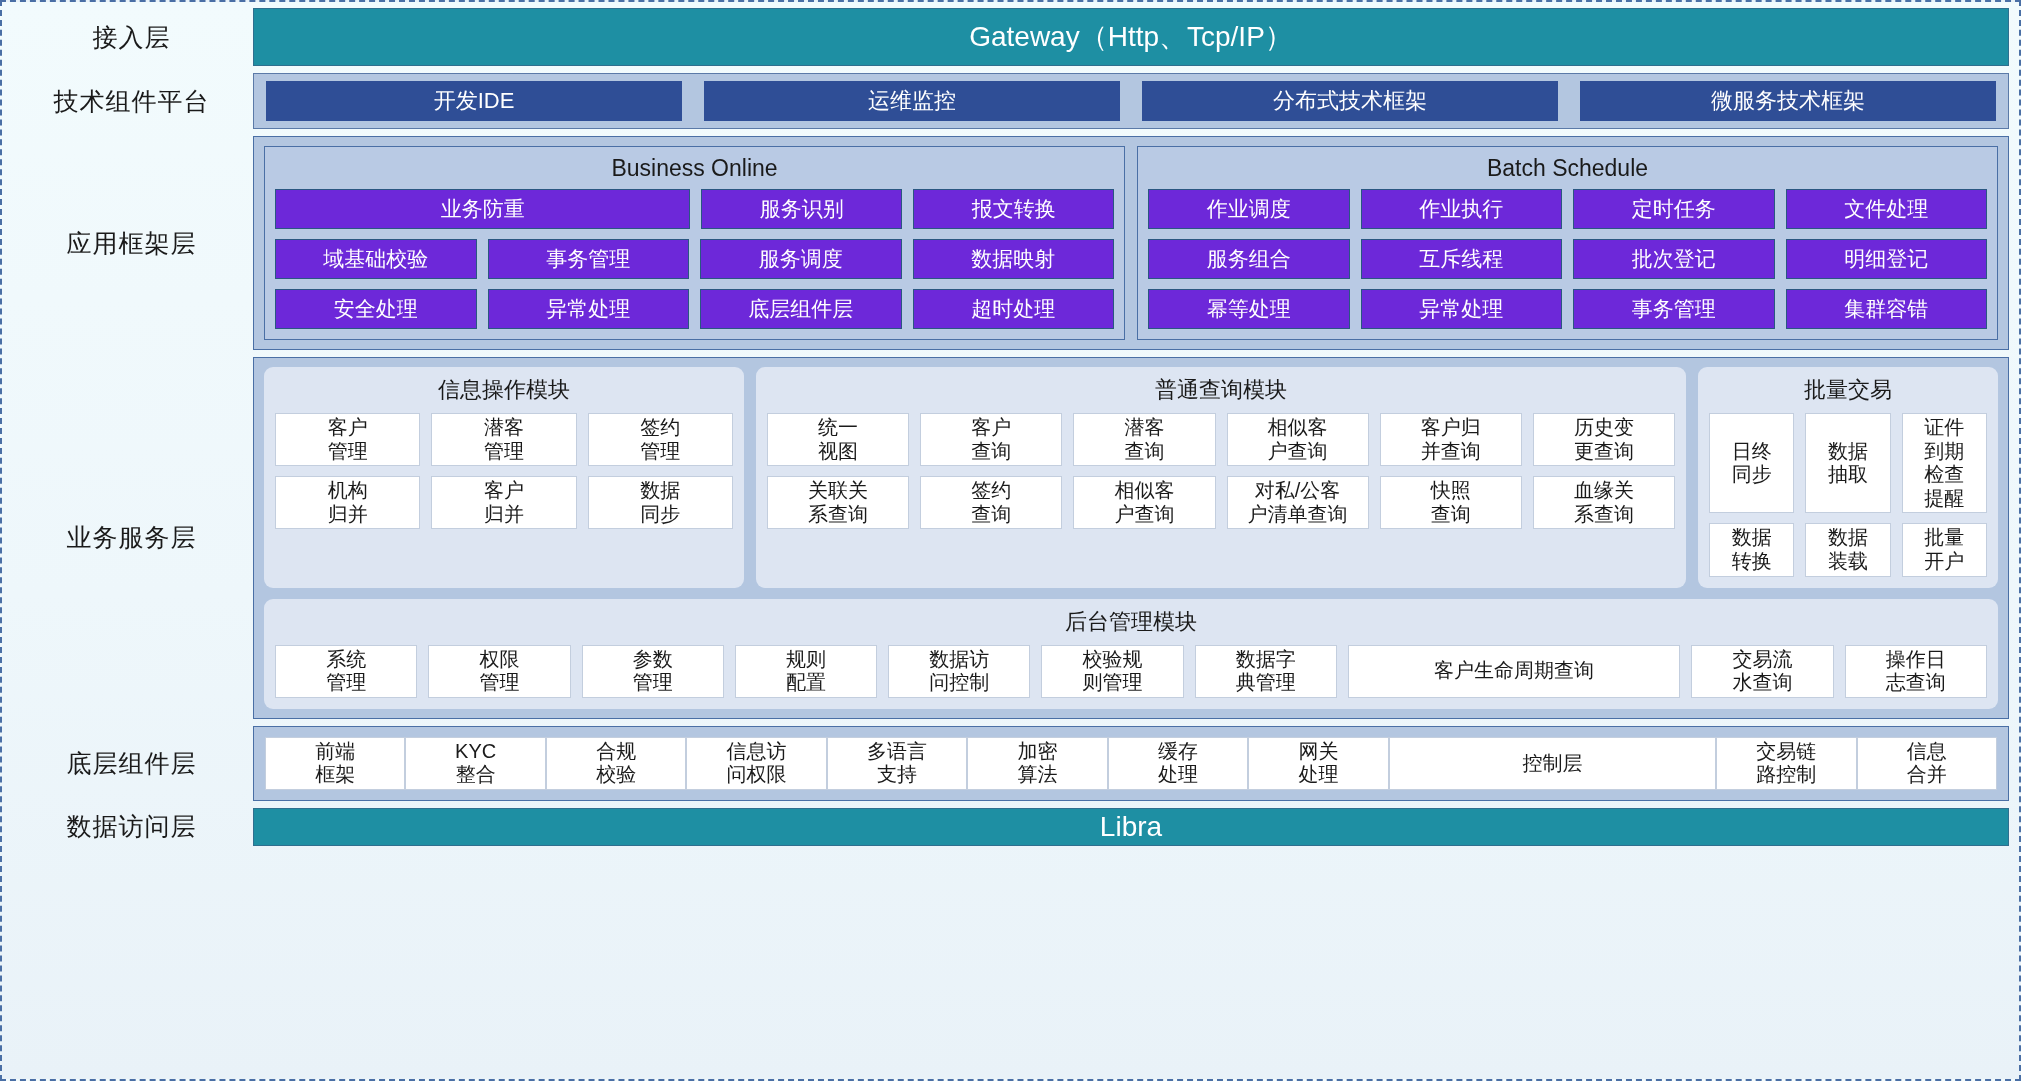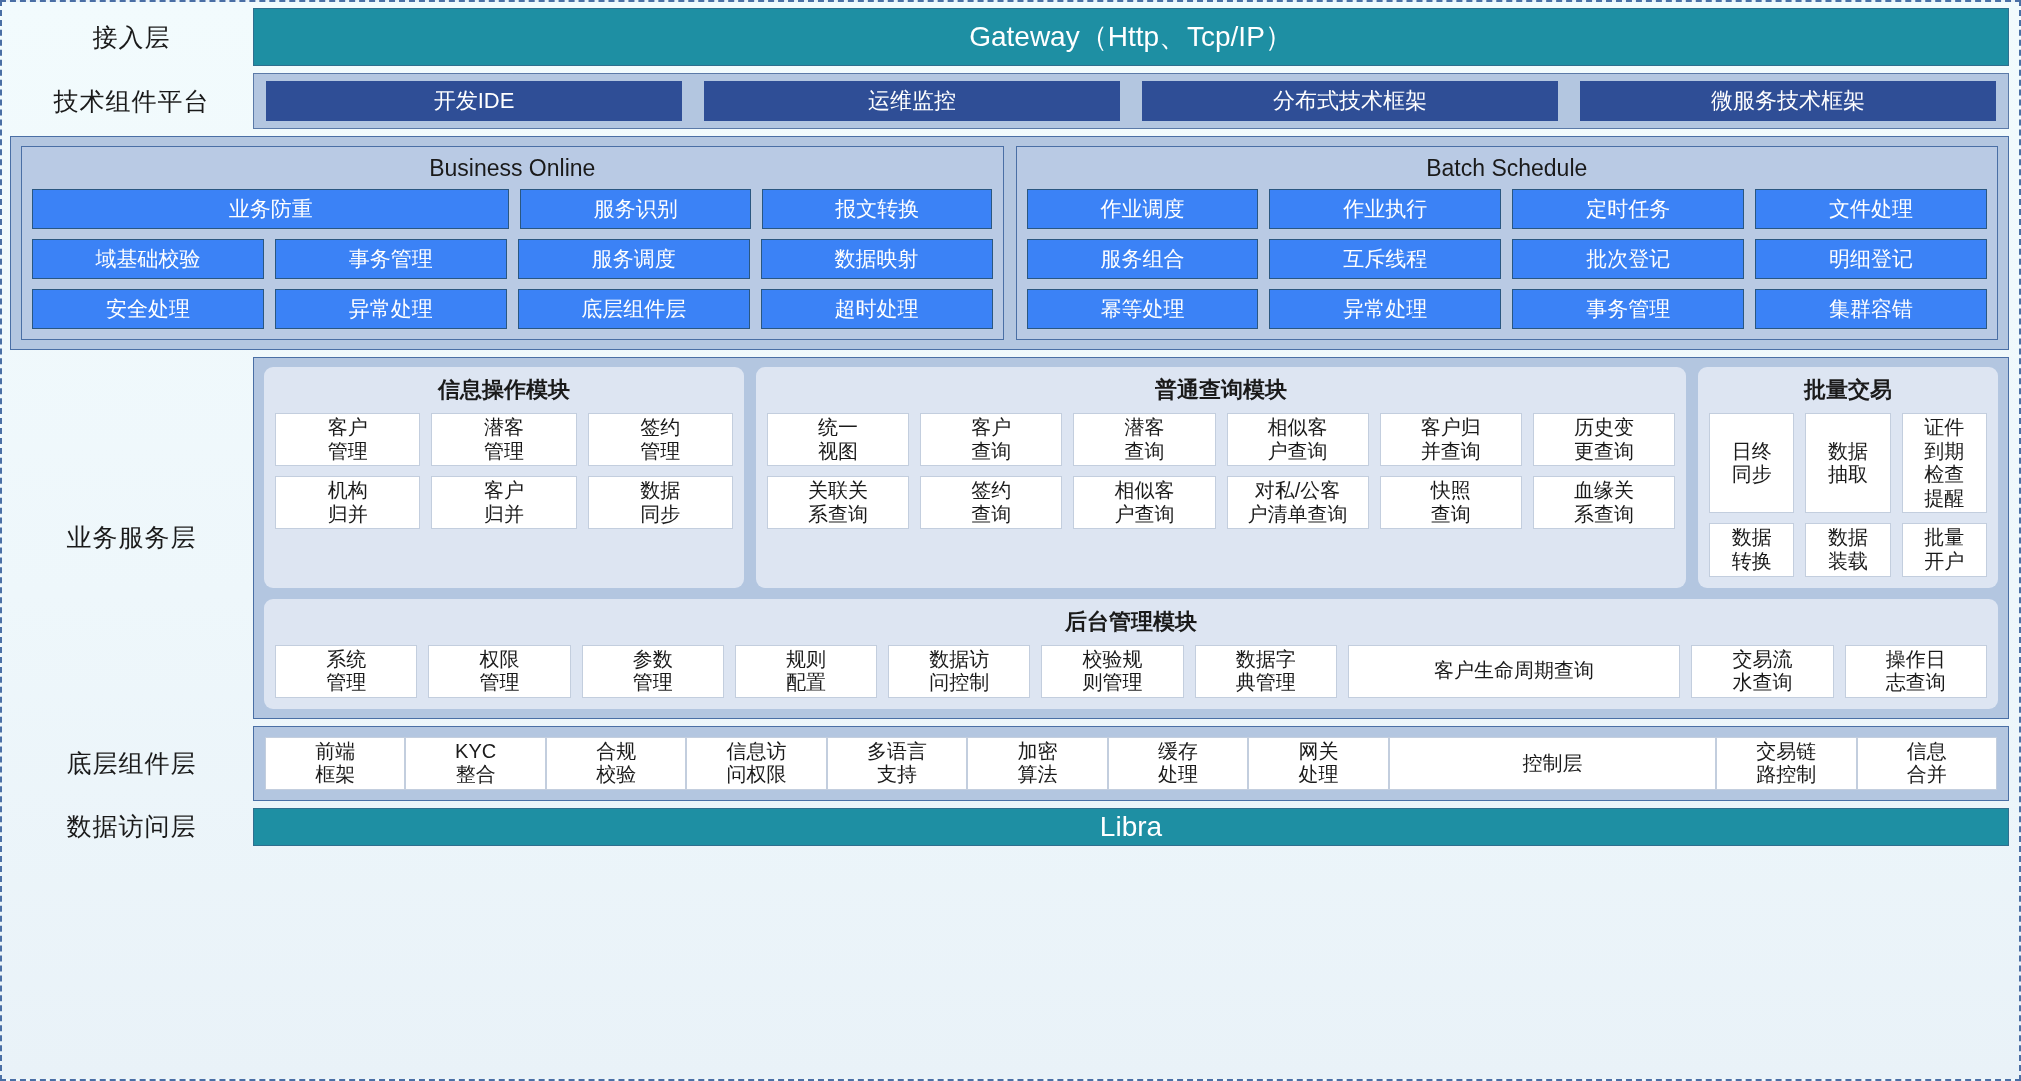--- a/index.html
+++ b/index.html
@@ -80,21 +80,21 @@
     min-width:0;
   }
   .group-title{
     text-align:center;
     font-size:23px;color:#1a1a1a;
     padding:2px 0 7px 0;
   }
   .grid-row{display:flex;gap:11px;margin-bottom:10px;}
   .grid-row:last-child{margin-bottom:0;}
   .blue-cell{
-    background:#3b82f6;
+    background:#6d28d9;
     border:1px solid #2a5781;
     color:#ffffff;
     font-size:21px;
     height:40px;
     display:flex;align-items:center;justify-content:center;
     box-sizing:border-box;
     flex:1 1 0;
     min-width:0;
     white-space:nowrap;
   }
@@ -111,21 +111,20 @@
   .biz-card{
     background:#dde5f2;
     border-radius:9px;
     box-sizing:border-box;
     padding:5px 11px 11px 11px;
     min-width:0;
   }
   .card-title{
     text-align:center;font-size:22px;color:#1a1a1a;
     padding:3px 0 8px 0;
-    font-weight:bold;
   }
   .w-cell{
     background:#ffffff;
     border:1px solid #c3cede;
     color:#1a1a1a;
     font-size:20px;
     min-height:52px;
     display:flex;align-items:center;justify-content:center;
     text-align:center;
     box-sizing:border-box;
@@ -168,20 +167,21 @@
       <div class="tech-panel">
         <div class="tech-chip">开发IDE</div>
         <div class="tech-chip">运维监控</div>
         <div class="tech-chip">分布式技术框架</div>
         <div class="tech-chip">微服务技术框架</div>
       </div>
     </div>
   </div>
 
   <div class="layer-row">
+    <div class="layer-label">应用框架层</div>
     <div class="layer-body">
       <div class="app-panel">
 
         <div class="app-group">
           <div class="group-title">Business Online</div>
           <div class="grid-row">
             <div class="blue-cell span2">业务防重</div>
             <div class="blue-cell">服务识别</div>
             <div class="blue-cell">报文转换</div>
           </div>

